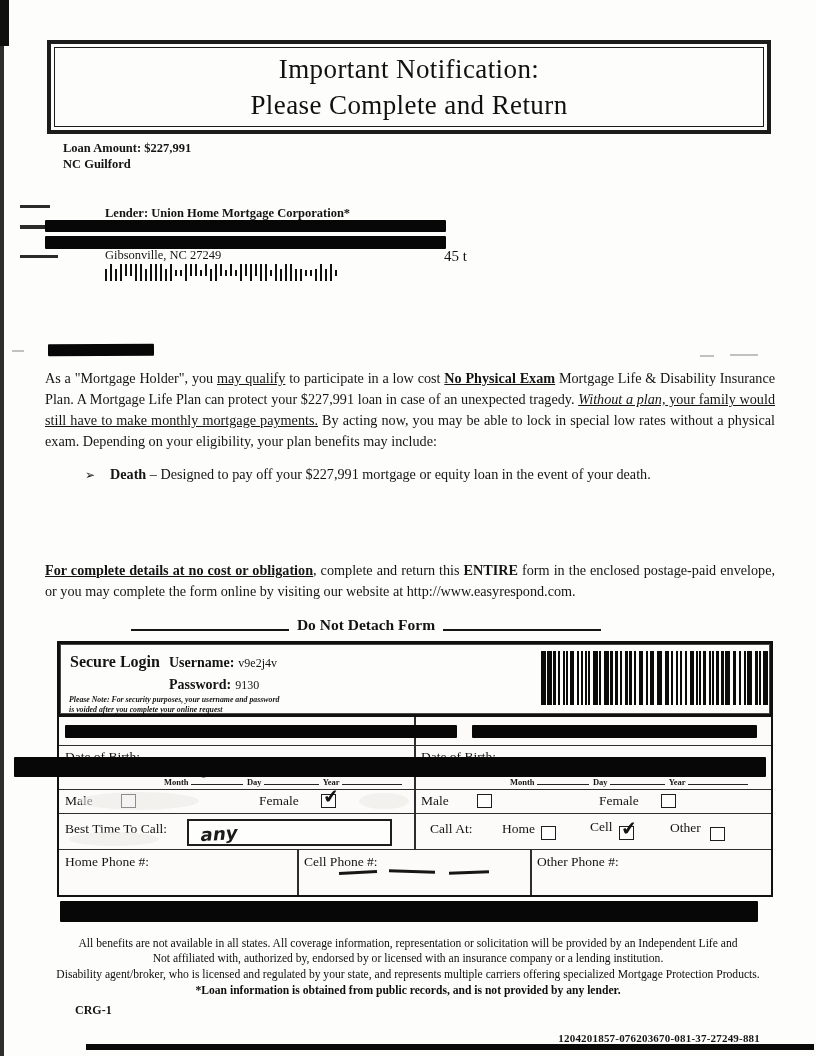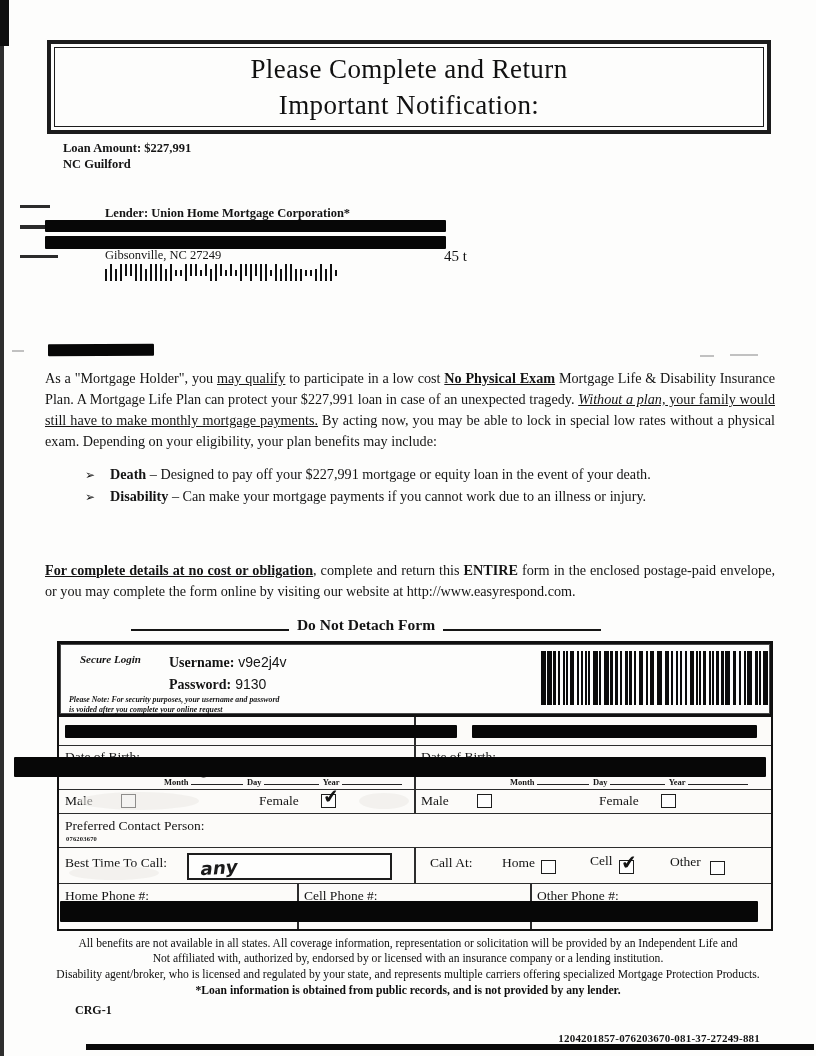--- a/index.html
+++ b/index.html
@@ -45,23 +45,23 @@
 
   .details { position:absolute; left:45px; top:560px; width:730px; font-size:14.2px; line-height:1.5; text-align:justify; }
 
   .detach { position:absolute; left:0; top:616px; width:732px; display:flex; align-items:flex-end; justify-content:center; }
   .detach-line { width:158px; height:2px; background:#161616; margin:0 8px 3px 8px; }
   .detach-text { font-weight:bold; font-size:15.5px; }
 
   
   .login-box { position:absolute; left:57px; top:641px; width:716px; height:76px; border:3px solid #101010; background:#fdfdfc; }
   .login-inner { position:relative; width:100%; height:100%; border:1px solid #4a4a4a; }
-  .login-title { position:absolute; left:19px; top:8px; font-weight:bold; font-size:11px;font-style:italic; }
+  .login-title { position:absolute; left:9px; top:8px; font-weight:bold; font-size:16px; }
   .cred-label { font-weight:bold; font-size:14px; }
-  .cred-value { font-family:Liberation Sans, sans-serif; font-size:14px; }
+  .cred-value { font-family:Liberation Serif, serif; font-size:12px; }
   .cred-row1 { position:absolute; left:108px; top:8px; }
   .cred-row2 { position:absolute; left:108px; top:30px; }
   .login-note { position:absolute; left:8px; top:50px; font-style:italic; font-weight:bold; font-size:7.8px; line-height:1.3; }
   .code39 { position:absolute; left:480px; top:6px; width:228px; height:54px; display:flex; align-items:stretch; overflow:hidden; }
   .code39 div { background:#0b0b0b; flex:none; }
 
   
   .form-table { position:absolute; left:57px; top:715px; width:716px; border:2.5px solid #121212; background:#fcfbf9; }
   .frow { position:relative; border-bottom:1.5px solid #2d2d2d; }
   .frow:last-child { border-bottom:none; }
@@ -86,22 +86,22 @@
 <body>
 
 <div class="page">
 
   <div class="edge-line"></div>
   <div class="edge-blob"></div>
   <div class="bottom-bar"></div>
 
   <div class="notice-box">
     <div class="notice-inner">
+      <div class="notice-line">Important Notification:</div>
       <div class="notice-line">Please Complete and Return</div>
-      <div class="notice-line">Important Notification:</div>
     </div>
   </div>
 
   <div class="loan-info">
     <div>Loan Amount: $227,991</div>
     <div>NC Guilford</div>
   </div>
 
   <div class="dash" style="left:20px;top:205px;width:30px;height:3px;"></div>
   <div class="dash" style="left:20px;top:225px;width:42px;height:4px;"></div>
@@ -163,21 +163,20 @@
 
   <div class="faint" style="left:12px;top:350px;width:12px;height:2px;"></div>
   <div class="redact" style="left:48px;top:344px;width:106px;height:12px;transform:rotate(-0.4deg);"></div>
   <div class="faint" style="left:700px;top:355px;width:14px;height:2px;"></div>
   <div class="faint" style="left:730px;top:354px;width:28px;height:2px;"></div>
 
   <div class="intro"><span>As a "Mortgage Holder", you </span><span class="u">may qualify</span><span> to participate in a low cost </span><span class="bu">No Physical Exam</span><span> Mortgage Life &amp; Disability Insurance Plan.  A Mortgage Life Plan can protect your $227,991 loan in case of an unexpected tragedy.  </span><span class="iu">Without a plan,</span><span class="u"> your family would still have to make monthly mortgage payments.</span><span> By acting now, you may be able to lock in special low rates without a physical exam.  Depending on your eligibility, your plan benefits may include:</span></div>
 
   <div class="benefits">
     <div class="benefit"><span class="arrow">➢</span><span class="b">Death</span><span> – Designed to pay off your $227,991 mortgage or equity loan in the event of your death.</span></div>
-    <div class="benefit"><span class="arrow">➢</span><span class="b">Disability</span><span> – Can make your mortgage payments if you cannot work due to an illness or injury.</span></div>
   </div>
 
   <div class="details"><span class="bu">For complete details at no cost or obligation</span><span>, complete and return this </span><span class="b">ENTIRE</span><span> form in the enclosed postage-paid envelope, or you may complete the form online by visiting our website at  </span><span>http://www.easyrespond.com</span><span>.</span></div>
 
   <div class="detach">
     <div class="detach-line"></div>
     <div class="detach-text">Do Not Detach Form</div>
     <div class="detach-line"></div>
   </div>
 
@@ -282,24 +281,20 @@
           <span class="tick">✔</span>
         </div>
       <div class="flabel" style="left:362px;top:3px;">Male</div>
       <div class="cbx" style="left:418px;top:4px;"></div>
       <div class="flabel" style="left:540px;top:3px;">Female</div>
       <div class="cbx" style="left:602px;top:4px;"></div>
       <div class="speck" style="left:20px;top:2px;width:120px;height:18px;"></div>
       <div class="speck" style="left:300px;top:3px;width:50px;height:16px;"></div>
     </div>
 
-    <div class="frow" style="height:34px;">
-      <div class="flabel" style="left:6px;top:4px;">Preferred Contact Person:</div>
-      <div class="tiny-code" style="left:7px;top:21px;">076203670</div>
-    </div>
 
     <div class="frow" style="height:36px;">
       <div class="vdiv" style="left:355px;"></div>
       <div class="flabel" style="left:6px;top:7px;">Best Time To Call:</div>
       <div class="write-box" style="left:128px;top:5px;width:205px;height:27px;"></div>
       <div class="hand" style="left:142px;top:9px;font-size:18px;">any</div>
       <div class="flabel" style="left:371px;top:7px;">Call At:</div>
       <div class="flabel" style="left:443px;top:7px;">Home</div>
       <div class="cbx" style="left:482px;top:12px;"></div>
       <div class="flabel" style="left:531px;top:5px;">Cell</div>

